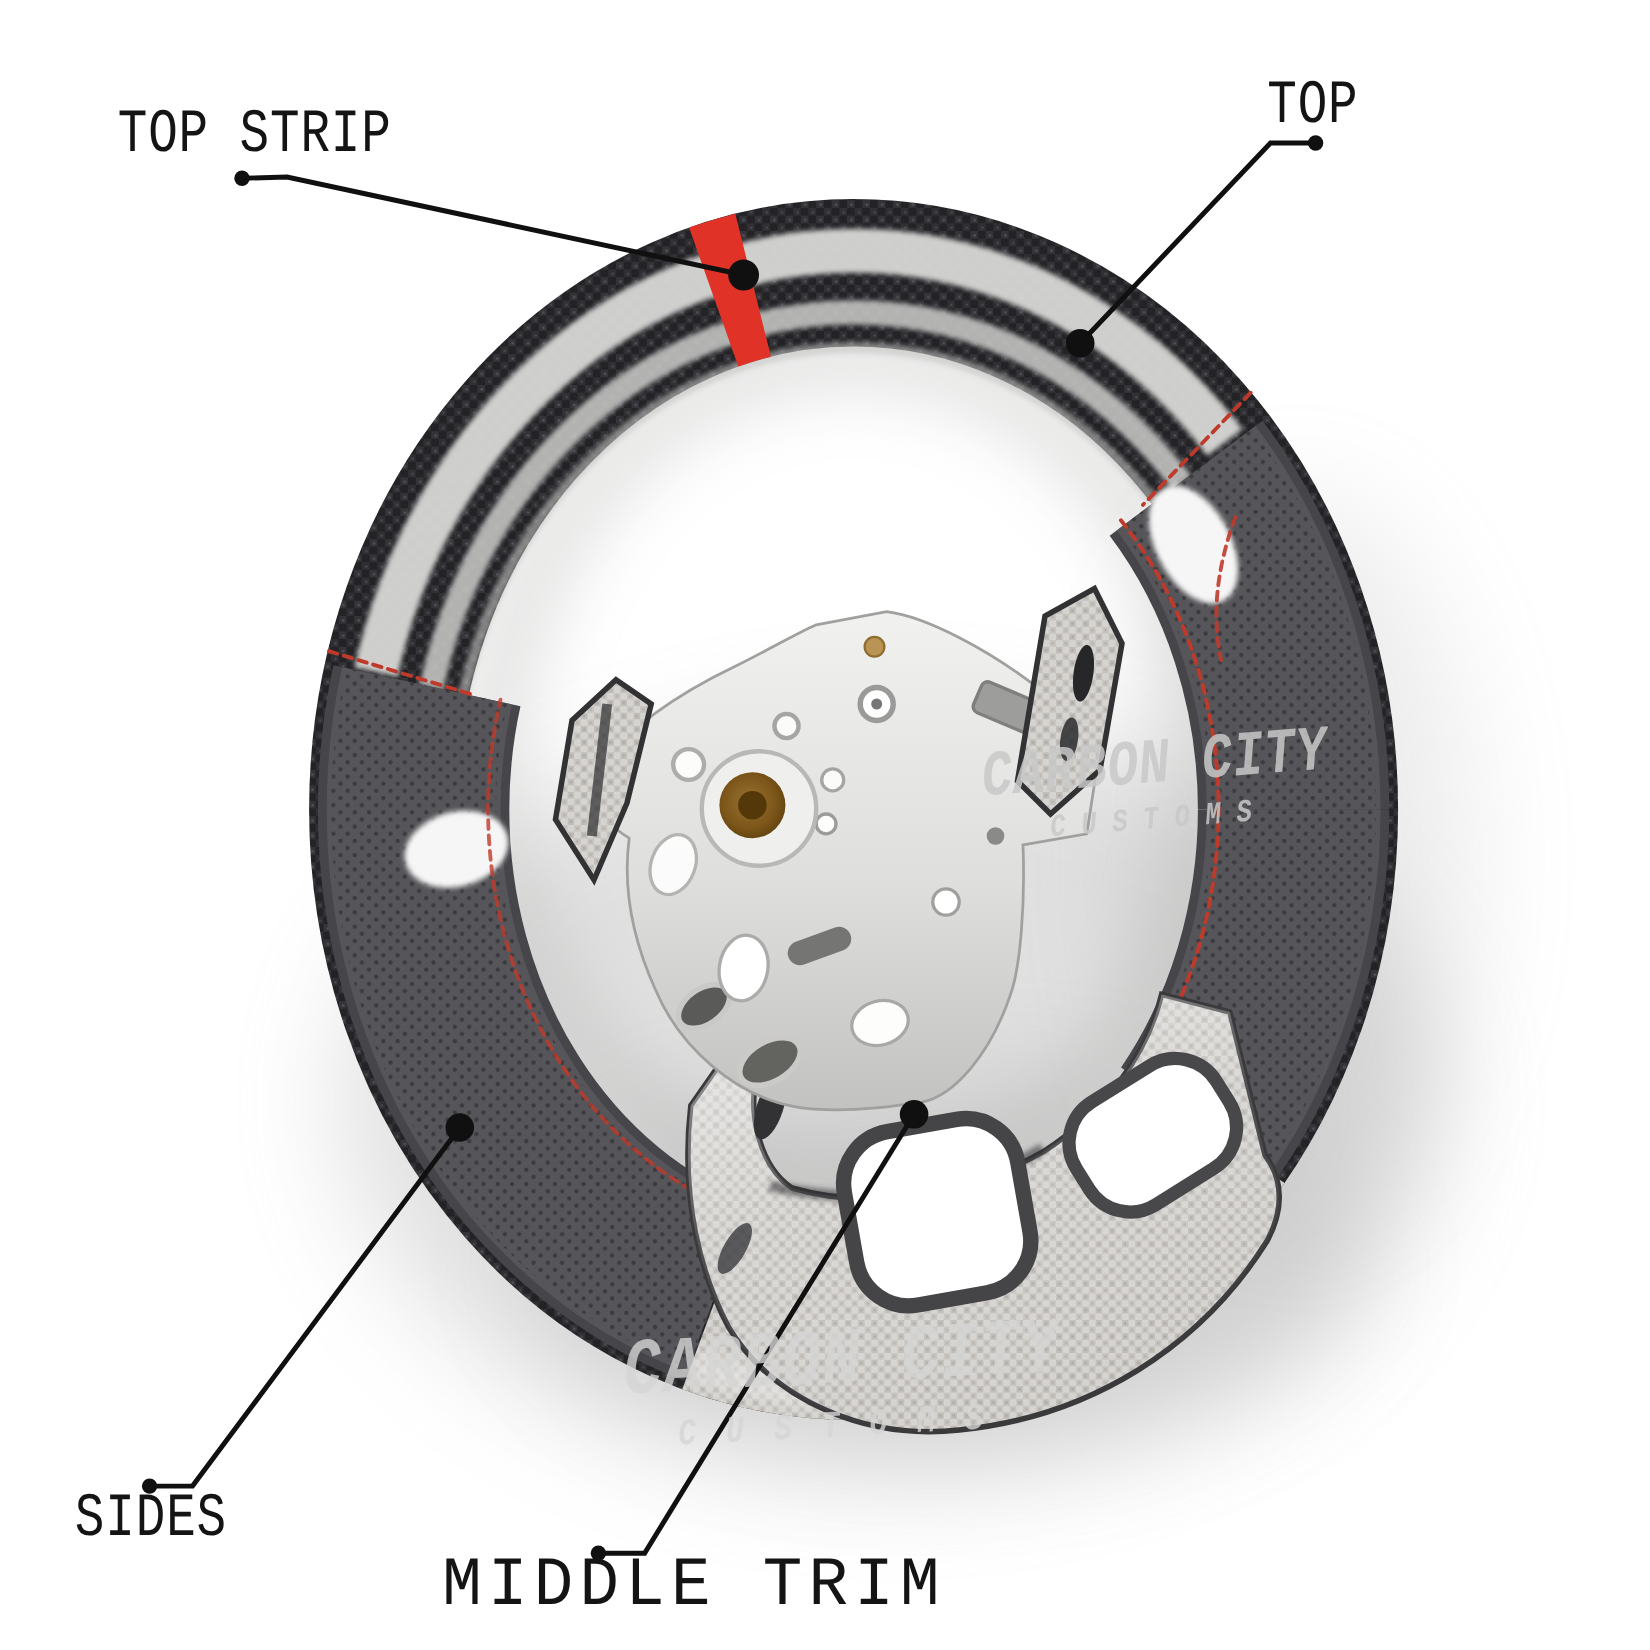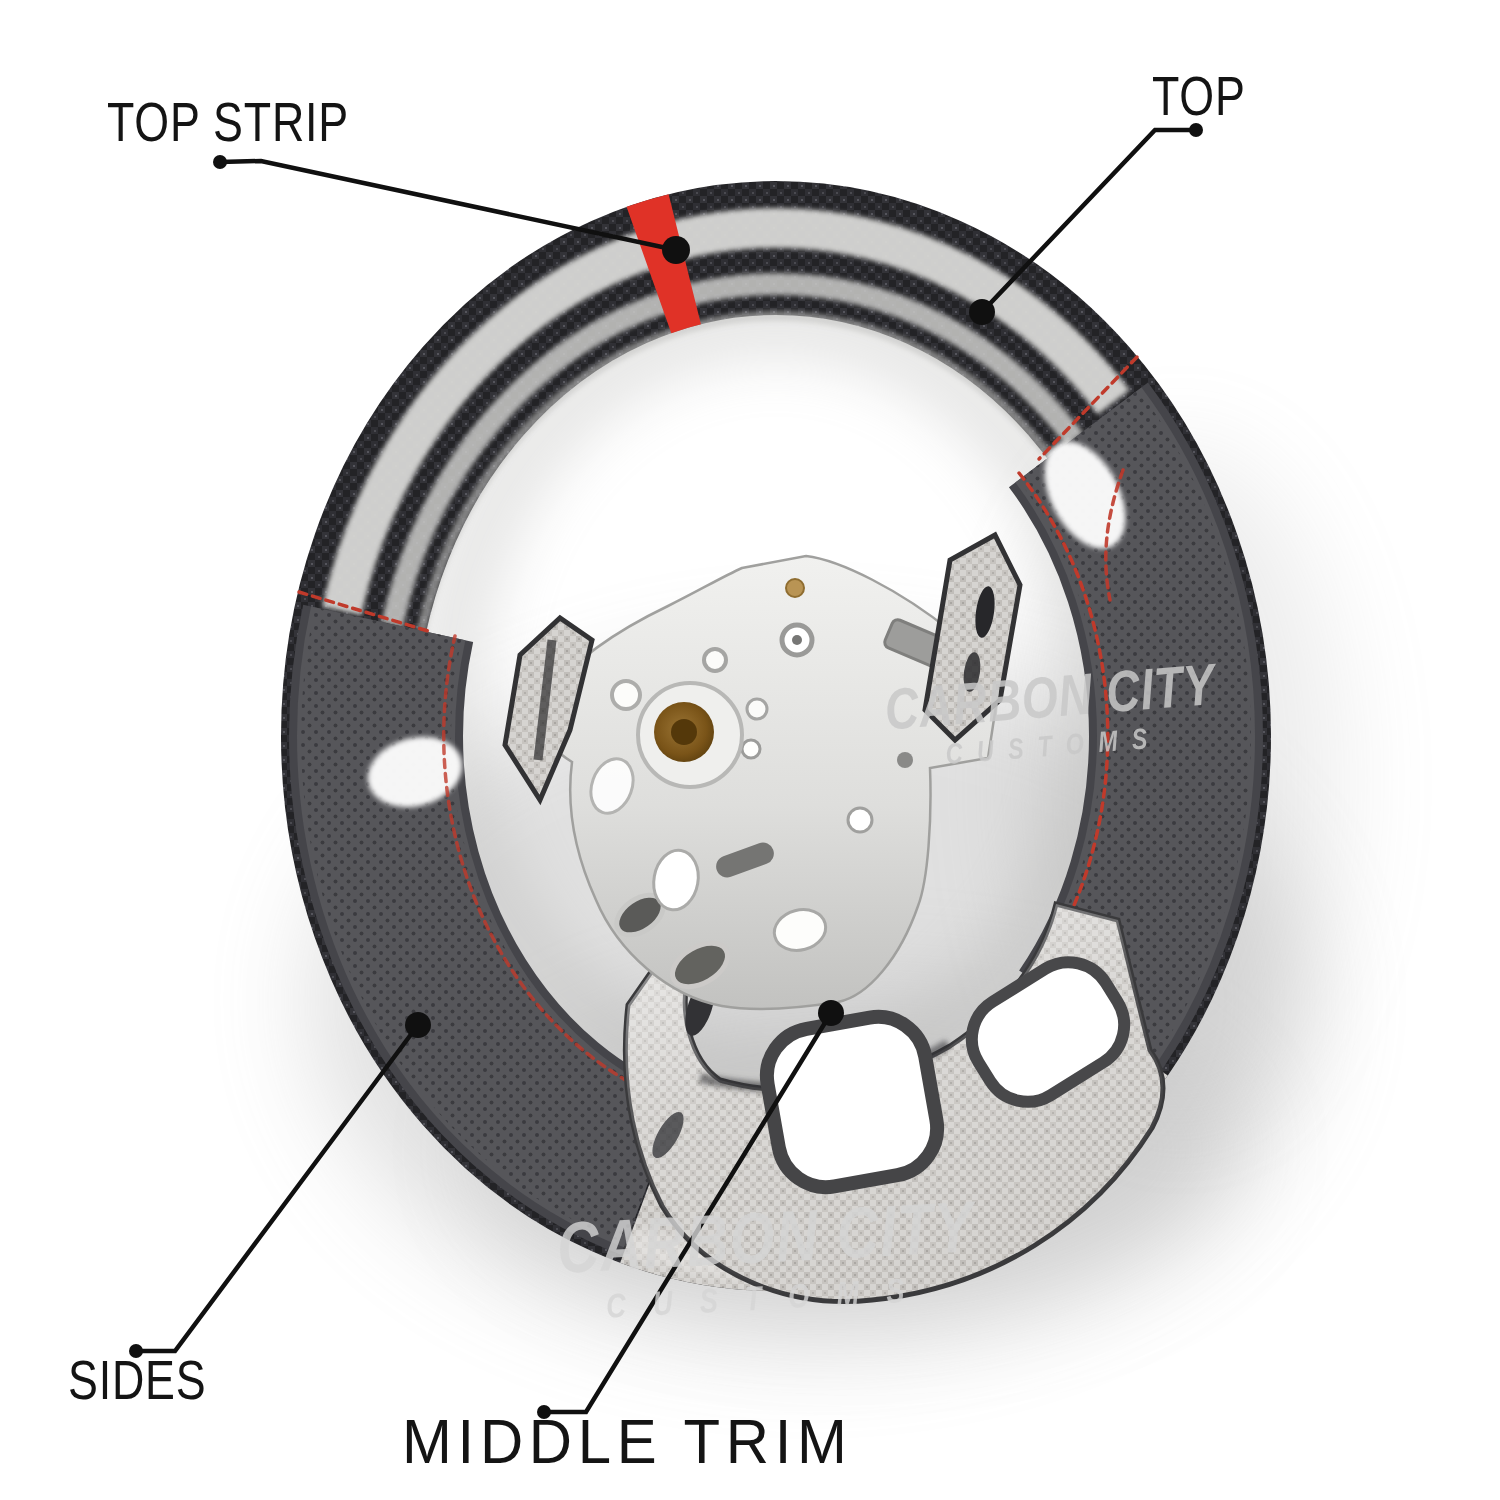--- a/index.html
+++ b/index.html
@@ -1,18 +1,18 @@
 <!DOCTYPE html>
 <html style="--c-page: #ffffff; --c-label: #141414; --c-leader-line: #101010; --c-accent-red: #e03227; --c-stitch-red: #c03a2b; --c-leather: #56565a; --c-leather-dark: #45454a; --c-carbon-dark: #232326; --c-carbon-light: #d6d4d1; --c-hub-silver: #dcdcda; --c-watermark-upper: rgba(200,200,200,0.85); --c-watermark-lower: rgba(212,212,212,0.8); --c-shadow: #9a9a9a;"><head>
 <meta charset="utf-8">
 <style>
   html,body{margin:0;padding:0;background:#ffffff;}
   body{width:1500px;height:1500px;position:relative;overflow:hidden;
        font-family:"Liberation Sans",sans-serif;}
-  .canvas{position:absolute;inset:0;width:1500px;height:1488px;background:var(--c-page,#fff);}
+  .canvas{position:absolute;inset:0;width:1500px;height:1488px;background:var(--c-page,#fff);font-family:Liberation Mono, monospace;}
   svg.layer{position:absolute;left:0;top:0;}
   .label{
     position:absolute;line-height:1;white-space:nowrap;
     color:var(--c-label,#141414);font-weight:400;transform-origin:left top;
   }
   #lbl-top-strip{left:107px;top:94px;font-size:56px;transform:scaleX(.8);letter-spacing:1px;}
   #lbl-top{left:1152px;top:68px;font-size:56px;transform:scaleX(.8);letter-spacing:1px;}
   #lbl-sides{left:68px;top:1352px;font-size:56px;transform:scaleX(.8);letter-spacing:1px;}
   #lbl-middle-trim{left:402px;top:1410px;font-size:63px;letter-spacing:6px;transform:scaleX(.95);}
   .wm{

